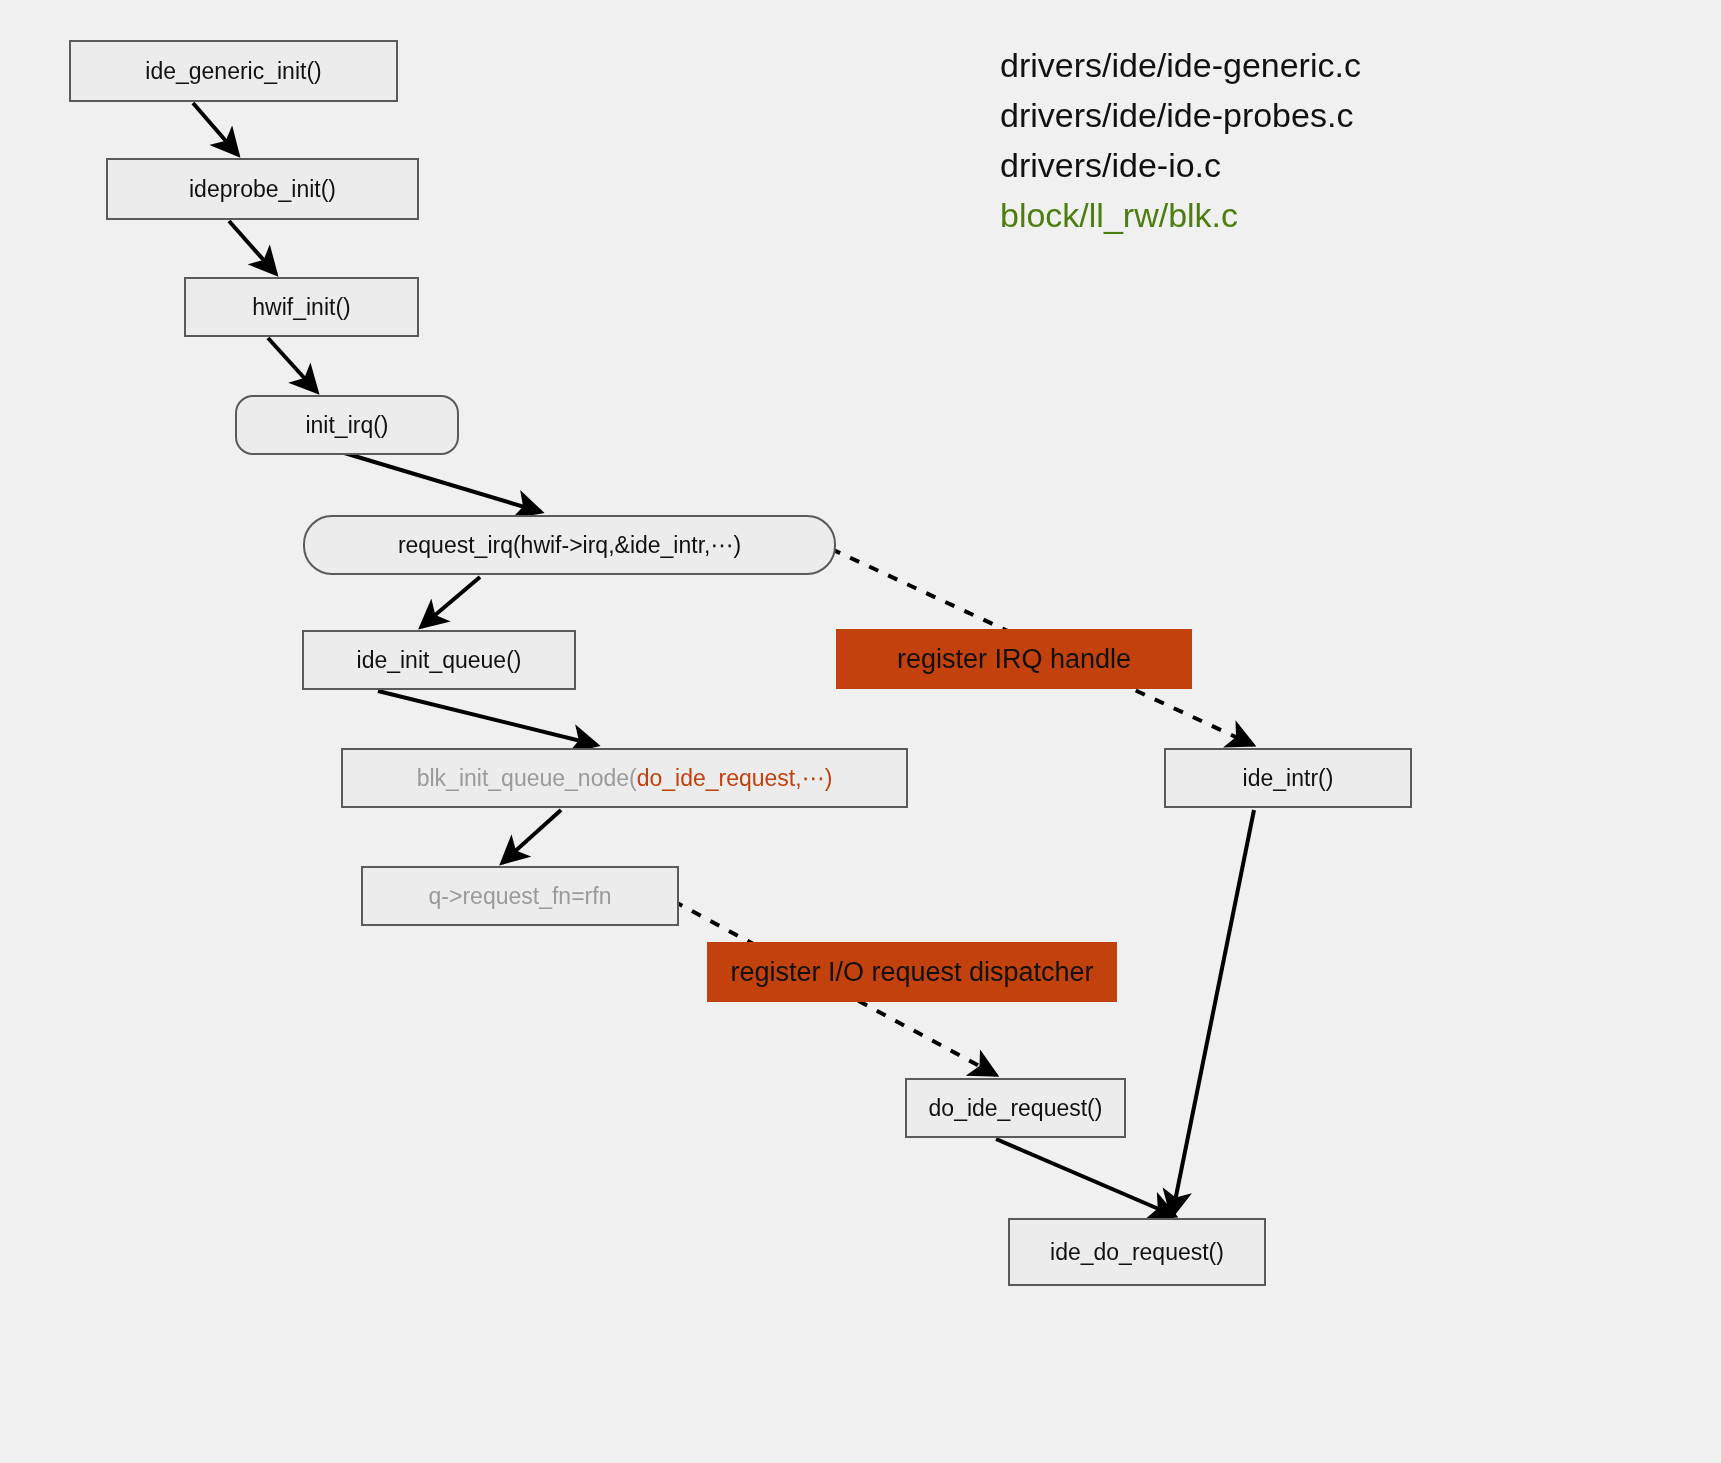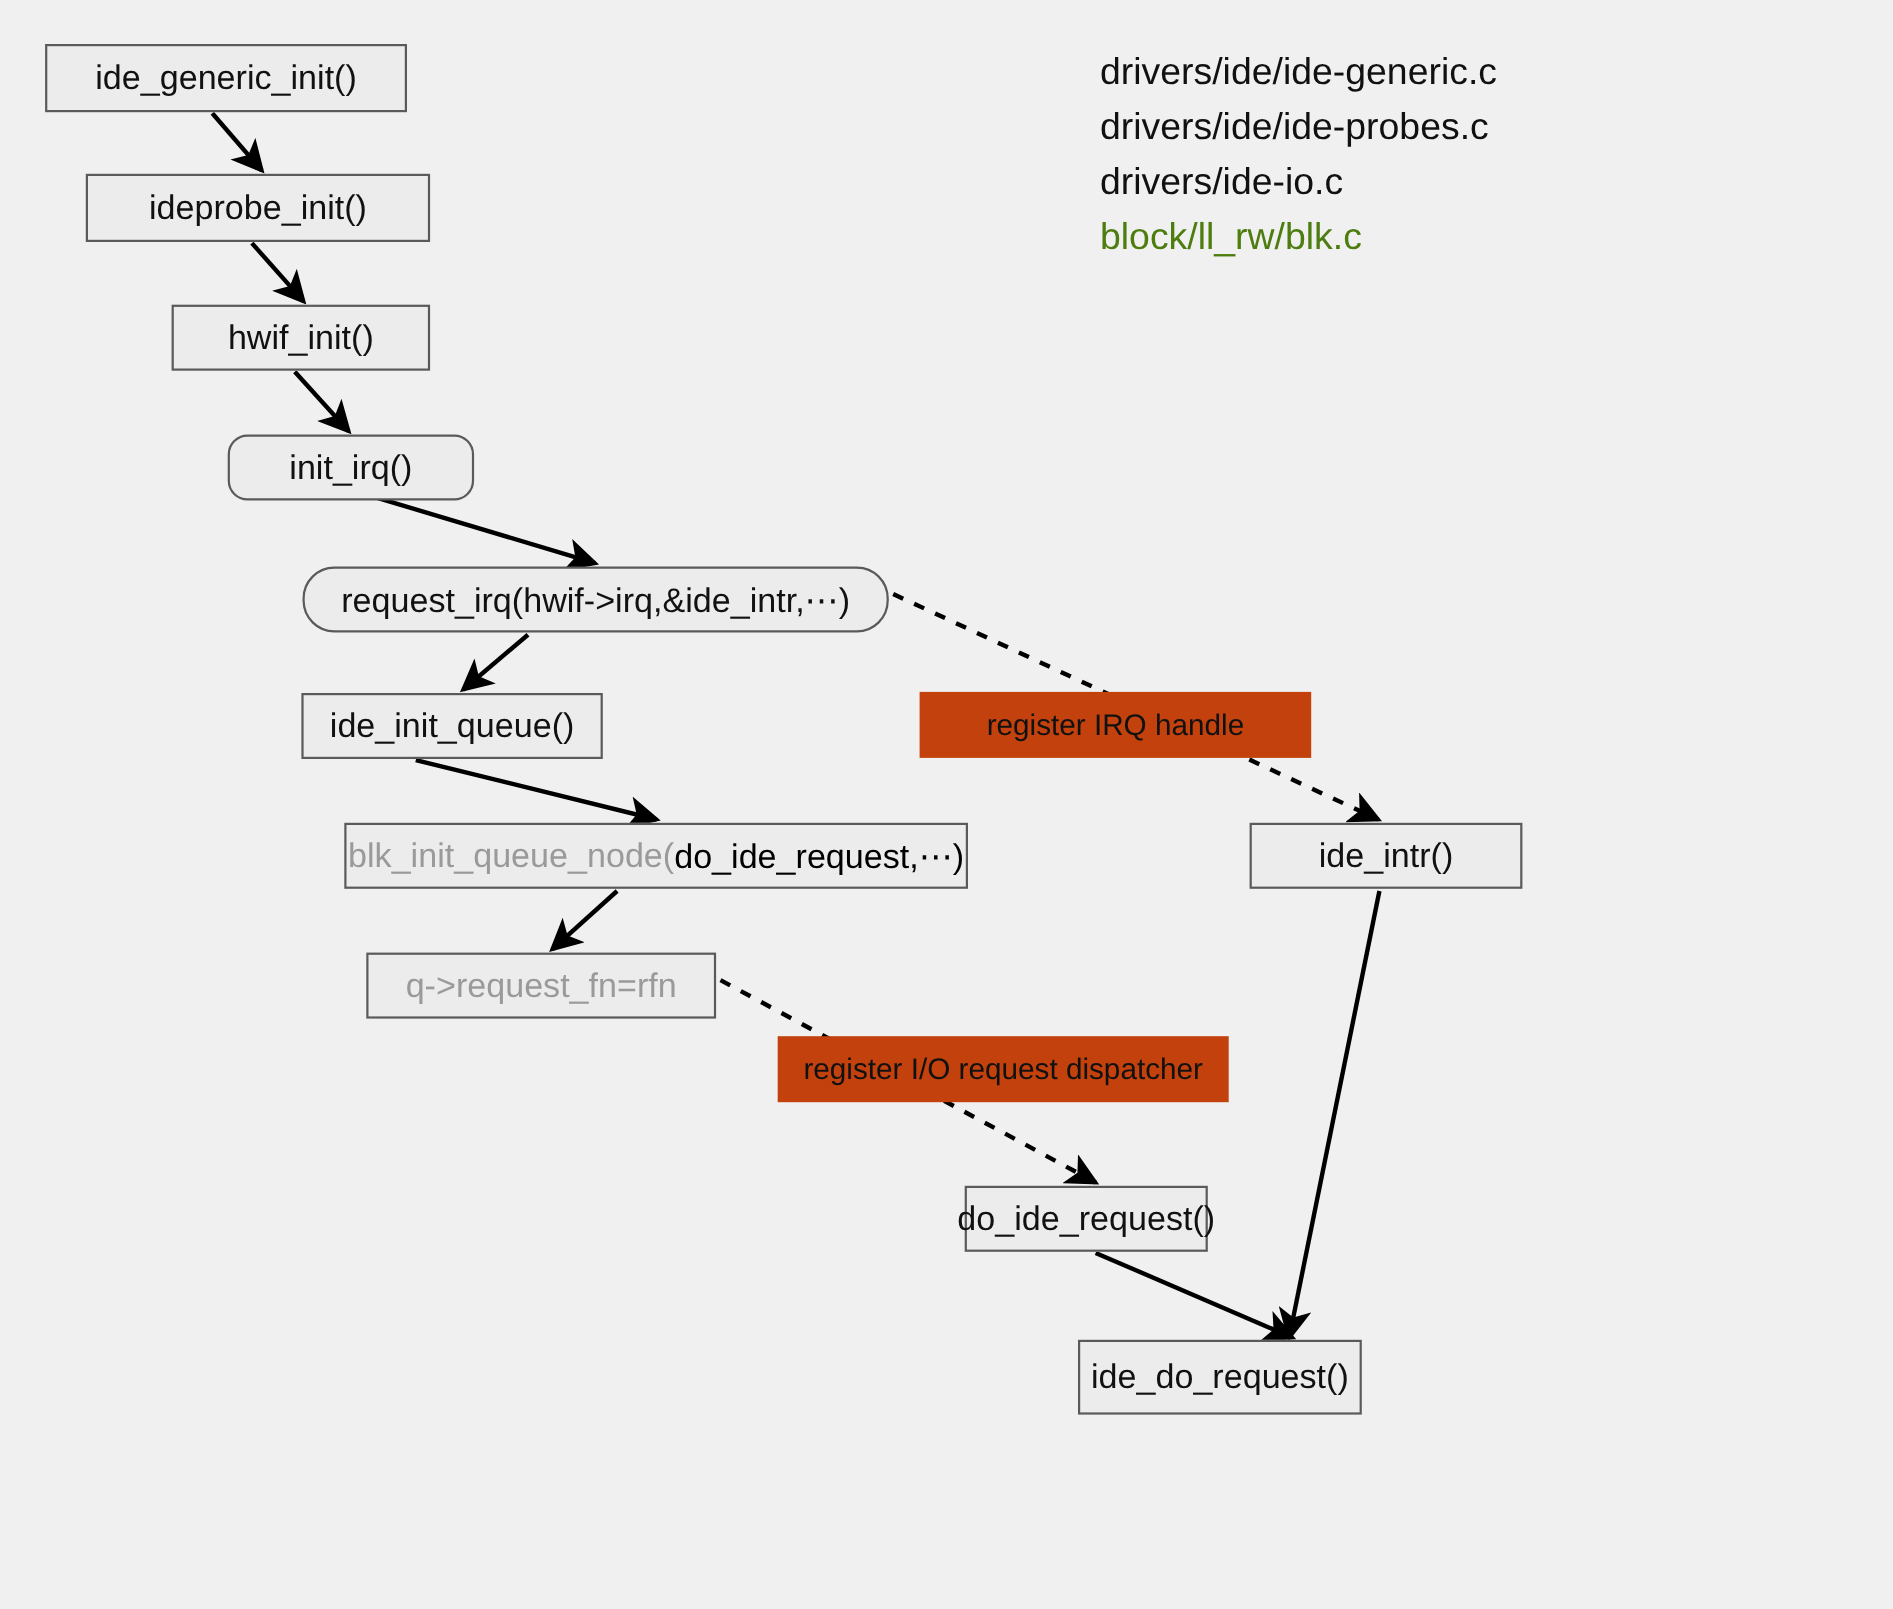--- a/index.html
+++ b/index.html
@@ -23,31 +23,32 @@
     pointer-events: none;
   }
   .node {
     position: absolute;
     box-sizing: border-box;
     background: #ececec;
     border: 2px solid #5a5a5a;
     display: flex;
     align-items: center;
     justify-content: center;
-    font-size: 31px;
+    font-size: 23px;
     color: #111111;
     white-space: nowrap;
     letter-spacing: 0px;
+    margin-left: 28px;
   }
   .node.dim {
     color: #9a9a9a;
     justify-content: center;
   }
   .node .hl {
-    color: #000000;
+    color: #c2410c;
   }
   .label-box {
     position: absolute;
     box-sizing: border-box;
     background: #c2410c;
     border: none;
     display: flex;
     align-items: center;
     justify-content: center;
     font-size: 27px;

